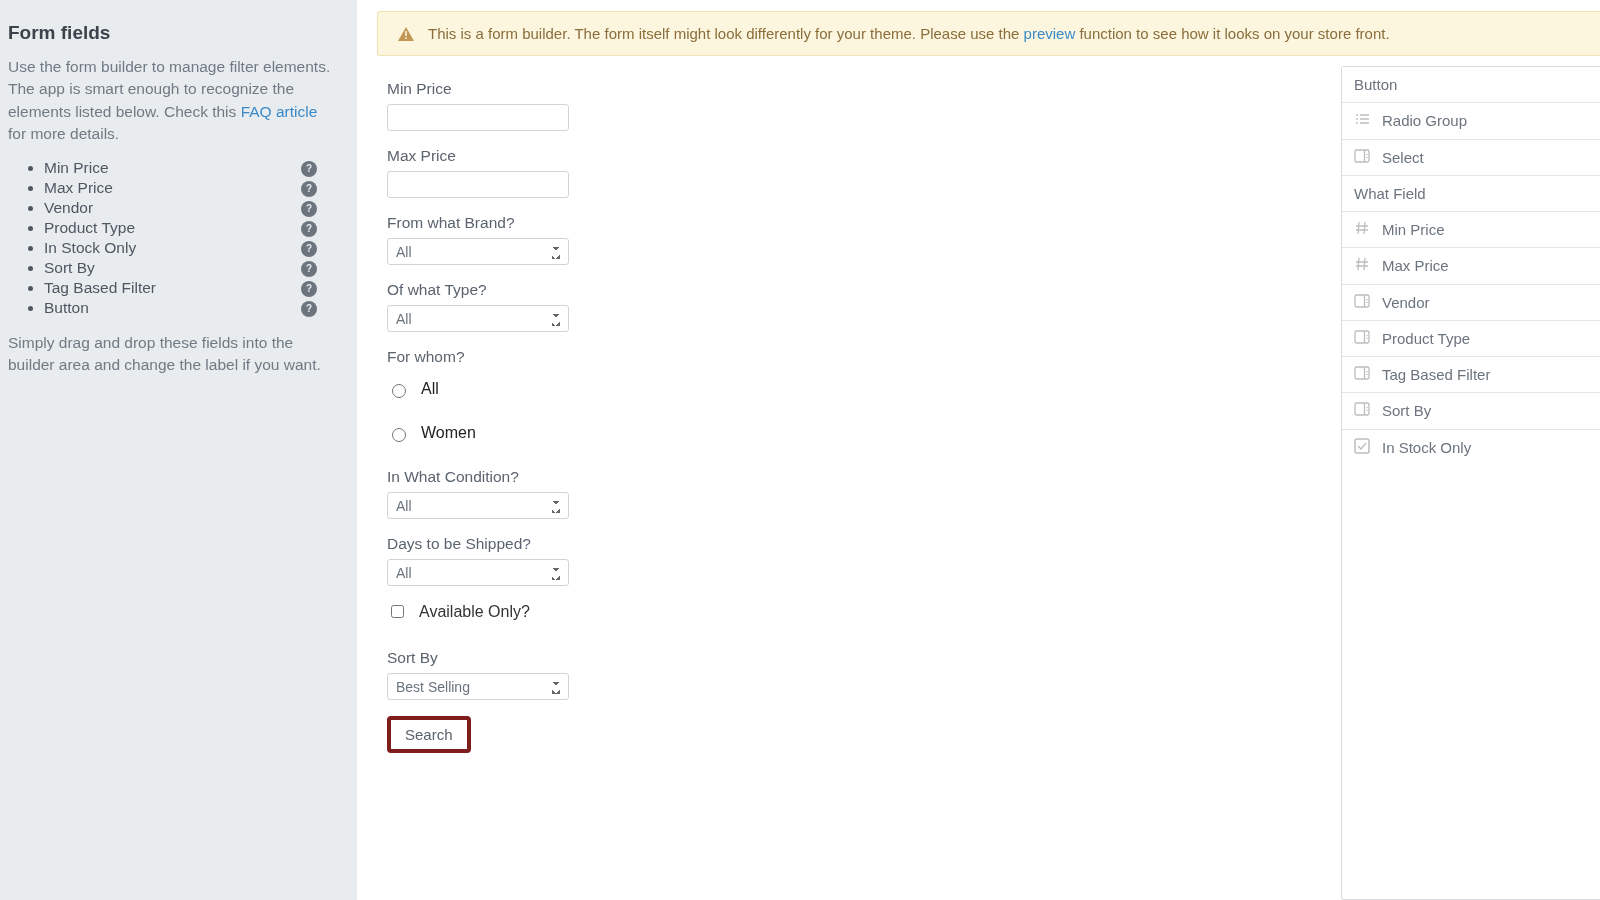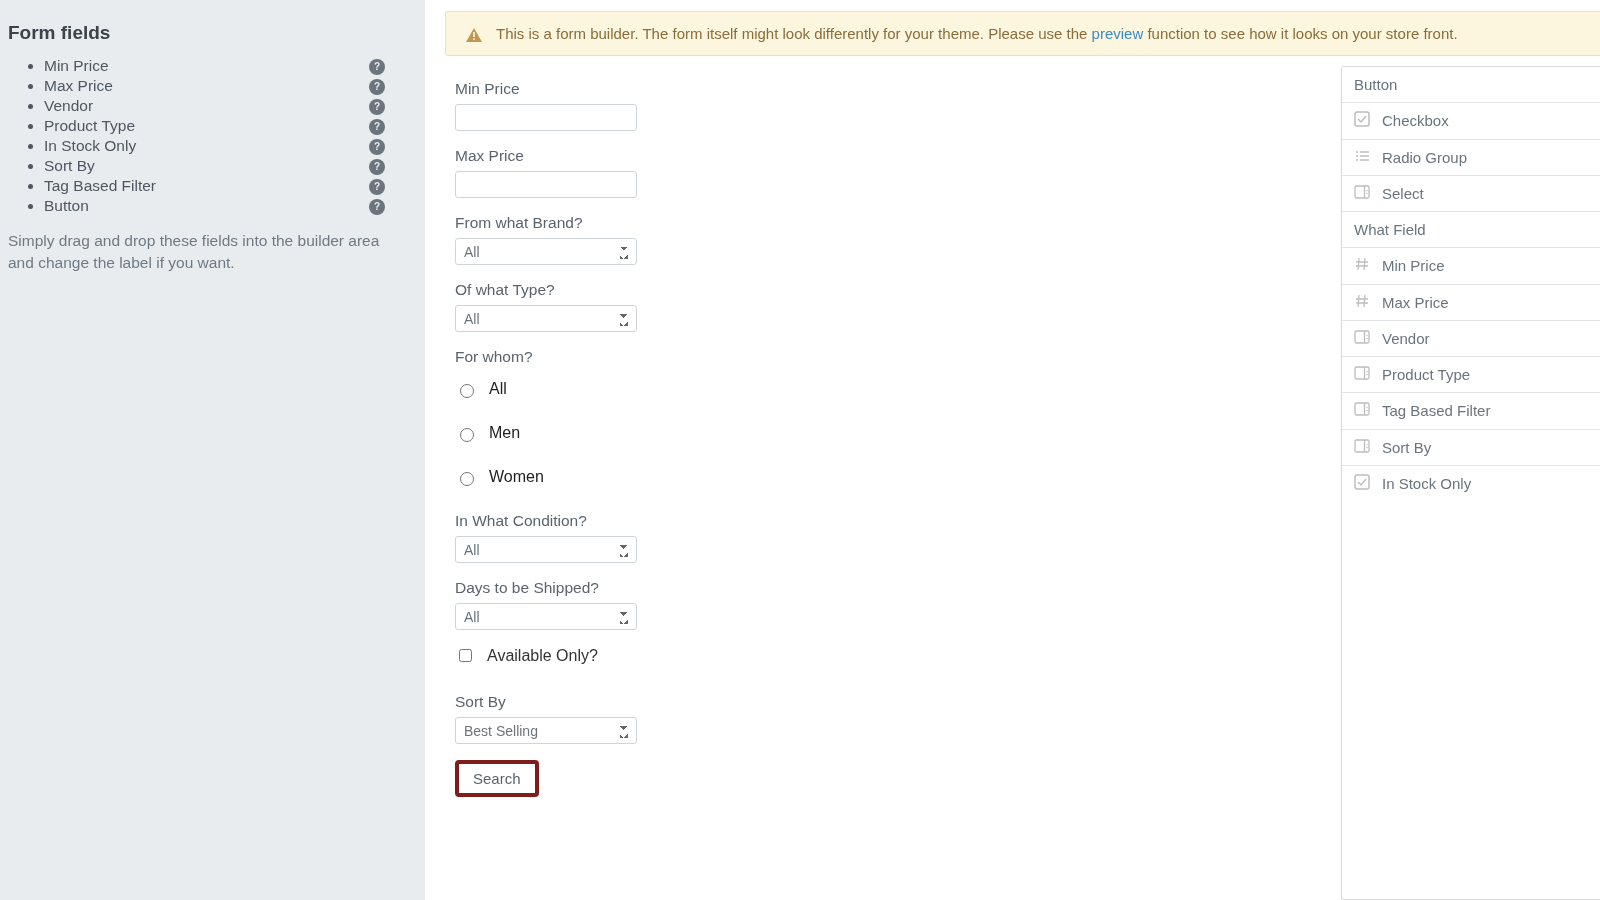--- a/index.html
+++ b/index.html
@@ -7,21 +7,21 @@
     margin: 0; padding: 0;
     font-family: -apple-system, BlinkMacSystemFont, "Segoe UI", Helvetica, Arial, sans-serif;
     font-size: 15.5px;
     color: #4f5762;
     background: #fff;
     width: 1600px; height: 900px;
   }
   .app { display: flex; width: 100%; height: 100%; }
   
   .sidebar {
-    width: 425px;
+    width: 357px;
     background: #e8ecee;
     padding: 22px 20px 20px 8px;
     flex-shrink: 0;
   }
   .sidebar h2 {
     margin: 0 0 12px 0;
     font-size: 19px;
     font-weight: 600;
     color: #3c434c;
   }
@@ -61,21 +61,21 @@
     min-width: 0;
   }
   .notice {
     background: #fdf6df;
     border: 1px solid #f1e4b2;
     border-right: none;
     border-radius: 3px 0 0 3px;
     padding: 13px 18px 13px 20px;
     color: #8a6d3b;
     display: flex;
-    align-items: flex-end;
+    align-items: center;
     gap: 14px;
     font-size: 15px;
   }
   .notice a { color: #3a89c9; text-decoration: none; }
   .warn-icon { width: 16px; height: 14px; flex-shrink: 0; }
   .content-row { display: flex; flex: 1; min-height: 0; }
   
   .form-preview { flex: 1; padding: 14px 0 0 10px; }
   .field { margin-bottom: 16px; }
   .field > label {
@@ -158,20 +158,23 @@
   .pal-item.no-icon { padding-left: 12px; }
   .pal-icon { width: 16px; height: 16px; flex-shrink: 0; opacity: .55; }
 </style>
 </head>
 <body>
 
 <div class="app">
 
   <aside class="sidebar">
     <h2>Form fields</h2>
+    <p>
+      <span>Use the form builder to manage filter elements. The app is smart enough to recognize the elements listed below. Check this </span><a href="#">FAQ article</a><span> for more details.</span>
+    </p>
     <ul id="sidebar-list">
         <li><span>Min Price</span><span class="help-badge">?</span></li>
         <li><span>Max Price</span><span class="help-badge">?</span></li>
         <li><span>Vendor</span><span class="help-badge">?</span></li>
         <li><span>Product Type</span><span class="help-badge">?</span></li>
         <li><span>In Stock Only</span><span class="help-badge">?</span></li>
         <li><span>Sort By</span><span class="help-badge">?</span></li>
         <li><span>Tag Based Filter</span><span class="help-badge">?</span></li>
         <li><span>Button</span><span class="help-badge">?</span></li>
       </ul>
@@ -211,24 +214,20 @@
         </div>
         <div class="field" style="margin-bottom:16px">
           <label>For whom?</label>
           <div id="whom-radios">
               <label class="radio-row">
                 <input type="radio" name="whom" style="">
                 <span>All</span>
               </label>
               <label class="radio-row">
                 <input type="radio" name="whom" style="">
-                <span>Men</span>
-              </label>
-              <label class="radio-row">
-                <input type="radio" name="whom" style="">
                 <span>Women</span>
               </label>
             </div>
         </div>
         <div class="field">
           <label>In What Condition?</label>
           <select class="select"><option>All</option></select>
         </div>
         <div class="field">
           <label>Days to be Shipped?</label>
@@ -241,27 +240,20 @@
         <div class="field">
           <label>Sort By</label>
           <select class="select"><option>Best Selling</option></select>
         </div>
         <button class="btn">Search</button>
       </div>
 
       <div class="palette" id="palette">
           <div class="pal-item no-icon">
             <span>Button</span>
-          </div>
-          <div class="pal-item">
-            <span><svg class="pal-icon" viewBox="0 0 16 16">
-                <rect x="1" y="1" width="14" height="14" rx="2" fill="none" stroke="#888" stroke-width="1.5"></rect>
-                <path d="M4 8 L7 11 L12 5" fill="none" stroke="#888" stroke-width="1.5"></path>
-              </svg></span>
-            <span>Checkbox</span>
           </div>
           <div class="pal-item">
             <span><svg class="pal-icon" viewBox="0 0 16 16">
                 <circle cx="3" cy="4" r="1" fill="#888"></circle>
                 <circle cx="3" cy="8" r="1" fill="#888"></circle>
                 <circle cx="3" cy="12" r="1" fill="#888"></circle>
                 <line x1="6" y1="4" x2="15" y2="4" stroke="#888" stroke-width="1.5"></line>
                 <line x1="6" y1="8" x2="15" y2="8" stroke="#888" stroke-width="1.5"></line>
                 <line x1="6" y1="12" x2="15" y2="12" stroke="#888" stroke-width="1.5"></line>
               </svg></span>

